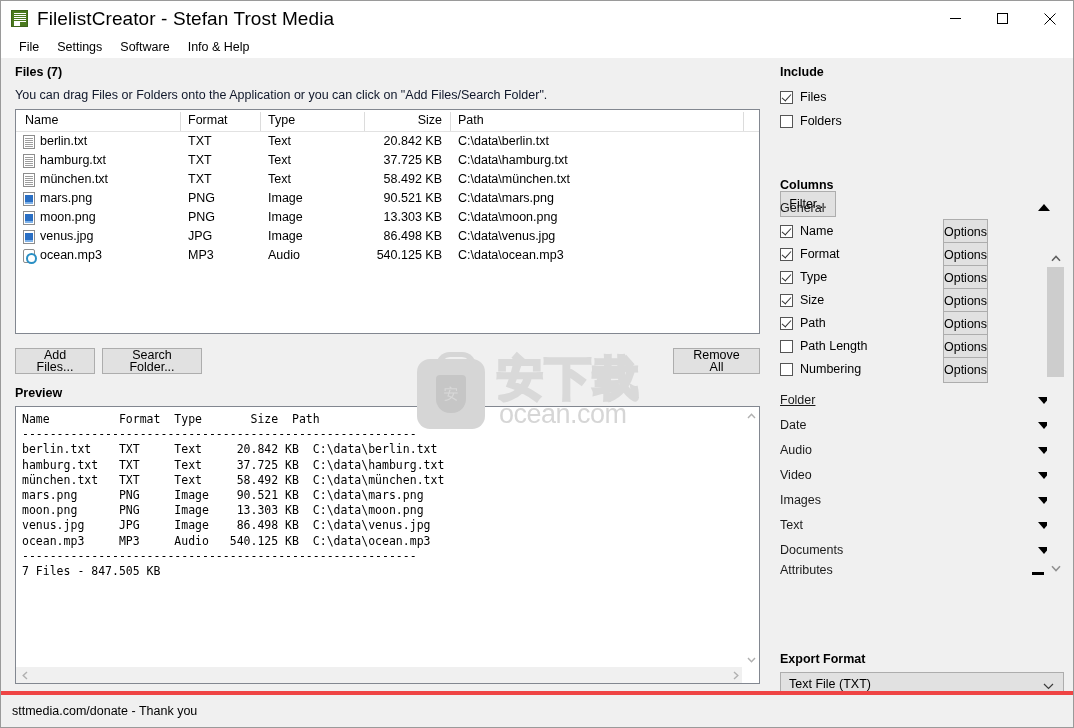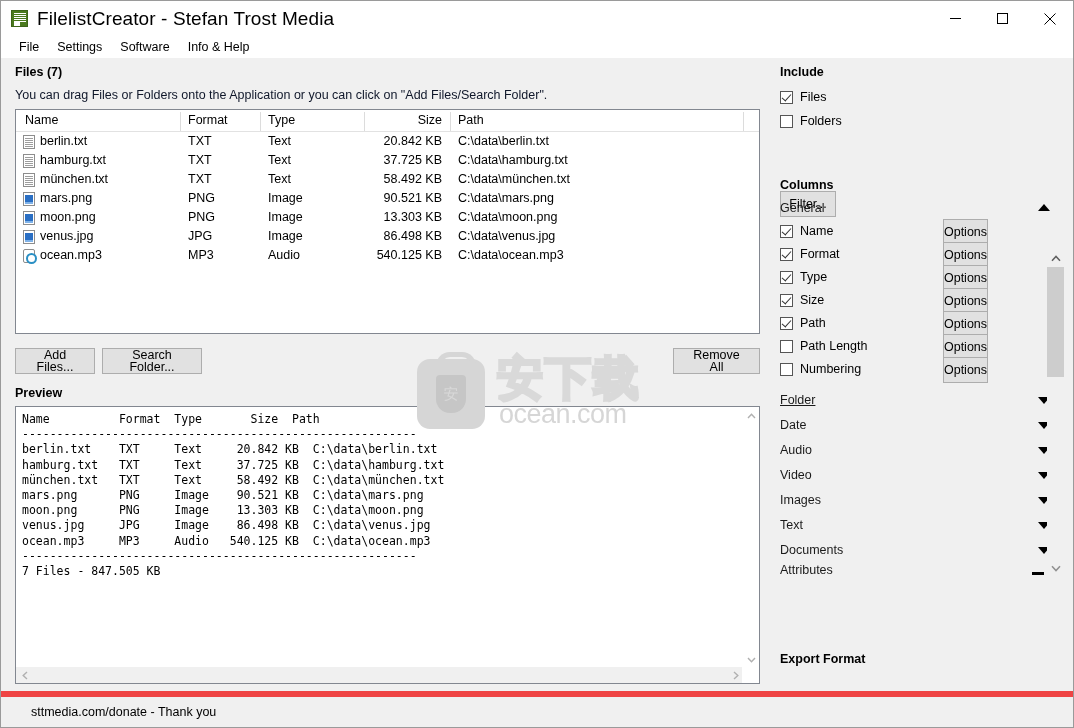--- a/index.html
+++ b/index.html
@@ -394,22 +394,22 @@
   }
   .export-select .chev {
     position: absolute; right: 9px; top: 6px;
   }
 
   
   .statusbar {
     position: absolute; left: 0; bottom: 0;
     width: 1072px; height: 36px;
     background: #f0f0f0;
-    border-top: 6px solid #ef4444;
-    display: flex; align-items: center; padding-left: 19px;
+    border-top: 4px solid #ef4444;
+    display: flex; align-items: center;
   }
   .statusbar .st-text {
     margin-left: 11px;
     font-size: 12.5px; color: #000;
   }
 </style>
 </head>
 <body>
 
 <div id="app">
@@ -684,20 +684,28 @@
       </div>
       <div class="cs-thumb" style="top:17px; height:110px;"></div>
       <div class="cs-arrow" style="top:310px;">
         <svg width="10" height="7" viewBox="0 0 10 7">
             <polyline points="1,1.2 5,5.6 9,1.2" fill="none" stroke="#909090" stroke-width="1.5"></polyline>
           </svg>
       </div>
     </div>
 
     <div class="rp-title export-label">Export Format</div>
+    <div class="export-select">
+      <span class="val">Text File (TXT)</span>
+      <span class="chev">
+        <svg width="11" height="7" viewBox="0 0 11 7">
+            <polyline points="1,1 5.5,5.5 10,1" fill="none" stroke="#3c3c3c" stroke-width="1.2"></polyline>
+          </svg>
+      </span>
+    </div>
 
     <div class="cb-row" style="left:779px; top:643px;">
       <span class="cbox checked"></span>
       <span class="cb-label">Open file after creating</span>
     </div>
     <div class="cb-row" style="left:779px; top:666px;">
       <span class="cbox checked"></span>
       <span class="cb-label">Show Preview</span>
     </div>
 

